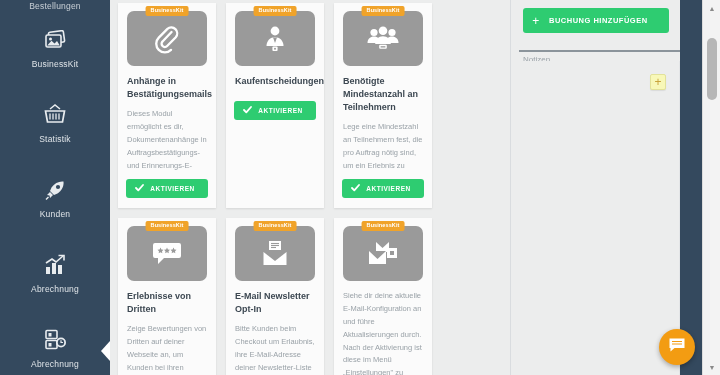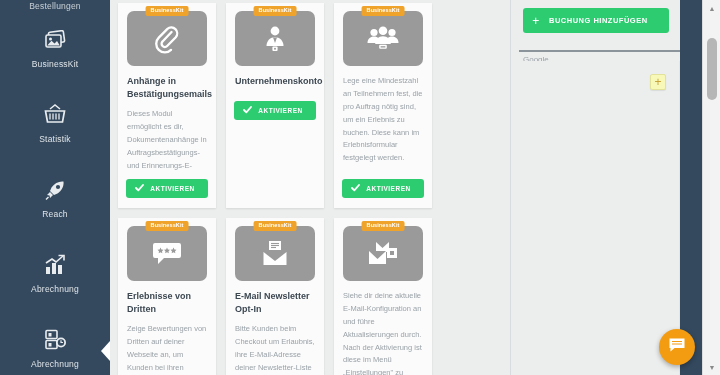--- a/index.html
+++ b/index.html
@@ -248,21 +248,21 @@
 
     <div class="side-item">
       <span class="sicon">
         <svg width="24" height="24" viewBox="0 0 24 24">
           <path d="M20.5 3.5 C16 3 11.5 5 8.5 9.5 L7 13 L11 17 L14.5 15.5 C19 12.5 21 8 20.5 3.5 Z" fill="#e8ecef"></path>
           <circle cx="15" cy="9" r="2.1" fill="#34495e"></circle>
           <path d="M7 14 L4 17 L6.5 17.5 L7 20 L10 17" fill="#e8ecef"></path>
           <path d="M3 21.5 L5.5 19" stroke="#e8ecef" stroke-width="1.4"></path>
         </svg>
       </span>
-      <span class="side-label">Reach</span>
+      <span class="side-label">Kunden</span>
     </div>
 
     <div class="side-item">
       <span class="sicon">
         <svg width="24" height="22" viewBox="0 0 24 22">
           <rect x="3" y="13" width="4" height="7" fill="#e8ecef"></rect>
           <rect x="9" y="9" width="4" height="11" fill="#e8ecef"></rect>
           <rect x="15" y="11" width="4" height="9" fill="#e8ecef"></rect>
           <path d="M3 9 L9 5 L13 8 L20 2" fill="none" stroke="#e8ecef" stroke-width="1.6"></path>
           <path d="M15.5 1.5 H21 V6.5" fill="none" stroke="#e8ecef" stroke-width="1.6"></path>
@@ -319,21 +319,21 @@
           <span>
             <svg width="26" height="30" viewBox="0 0 26 30">
               <circle cx="13" cy="7" r="4.4" fill="#ffffff"></circle>
               <path d="M4.5 22 C4.5 16.6 8.3 13.2 13 13.2 C17.7 13.2 21.5 16.6 21.5 22 Z" fill="#ffffff"></path>
               <path d="M11 13.5 L13 19 L15 13.5" fill="#9a9a9a"></path>
               <rect x="10.4" y="22.6" width="5.2" height="4.4" rx="1" fill="#ffffff"></rect>
               <circle cx="13" cy="24.8" r="1" fill="#9a9a9a"></circle>
             </svg>
           </span>
         </div>
-        <div class="card-title">Unternehmenskonto</div>
+        <div class="card-title">Kaufentscheidungen</div>
         <button class="act-btn">
           <span class="chk">
             <svg width="9" height="8" viewBox="0 0 9 8">
                 <path d="M1 4 L3.3 6.3 L8 1" fill="none" stroke="#ffffff" stroke-width="1.8" stroke-linecap="round" stroke-linejoin="round"></path>
               </svg>
           </span>
           <span>AKTIVIEREN</span>
         </button>
       </div>
 
@@ -346,20 +346,21 @@
               <circle cx="26" cy="7.5" r="3.6" fill="#ffffff"></circle>
               <circle cx="17" cy="5.8" r="4.3" fill="#ffffff"></circle>
               <path d="M1.5 18 C1.5 14 4.4 11.6 8 11.6 C11.6 11.6 14.5 14 14.5 18 Z" fill="#ffffff"></path>
               <path d="M19.5 18 C19.5 14 22.4 11.6 26 11.6 C29.6 11.6 32.5 14 32.5 18 Z" fill="#ffffff"></path>
               <path d="M9.2 19 C9.2 14.2 12.6 11.2 17 11.2 C21.4 11.2 24.8 14.2 24.8 19 Z" fill="#ffffff"></path>
               <rect x="13.2" y="19.8" width="7.6" height="4" rx="1" fill="#ffffff"></rect>
               <rect x="14.6" y="21.2" width="4.8" height="1.3" fill="#9a9a9a"></rect>
             </svg>
           </span>
         </div>
+        <div class="card-title">Benötigte Mindestanzahl an Teilnehmern</div>
         <div class="card-desc">Lege eine Mindestzahl an Teilnehmern fest, die pro Auftrag nötig sind, um ein Erlebnis zu buchen. Diese kann im Erlebnisformular festgelegt werden.</div>
         <button class="act-btn">
           <span class="chk">
             <svg width="9" height="8" viewBox="0 0 9 8">
                 <path d="M1 4 L3.3 6.3 L8 1" fill="none" stroke="#ffffff" stroke-width="1.8" stroke-linecap="round" stroke-linejoin="round"></path>
               </svg>
           </span>
           <span>AKTIVIEREN</span>
         </button>
       </div>
@@ -423,21 +424,21 @@
   </main>
 
   <aside class="right-panel">
     <div class="rp-top">
       <button class="book-btn">
         <span class="plus">+</span>
         <span>BUCHUNG HINZUFÜGEN</span>
       </button>
     </div>
     <div class="rp-notes-head">
-      <span class="nlabel">Google</span>
+      <span class="nlabel">Notizen</span>
       <div class="rp-divider"></div>
     </div>
     <div class="rp-body">
       <div class="yellow-plus">+</div>
     </div>
   </aside>
 
   <div class="dark-gutter"></div>
 
   <div class="chat-widget">

